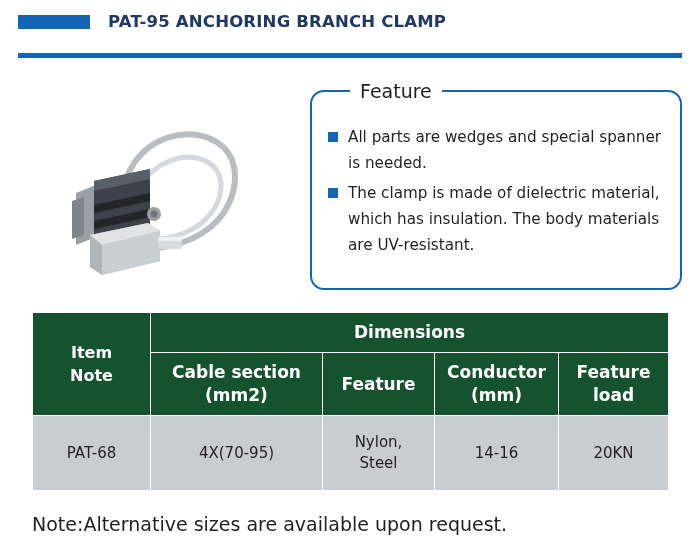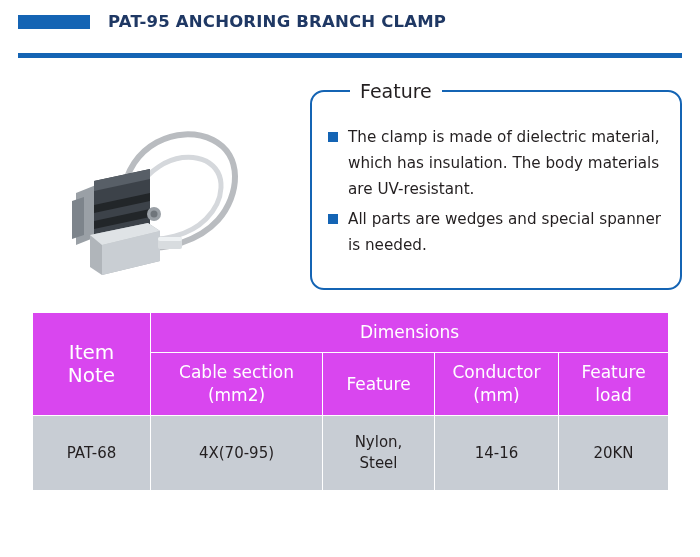--- a/index.html
+++ b/index.html
@@ -121,29 +121,29 @@
     width: 636px;
     border-collapse: collapse;
     table-layout: fixed;
   }
   .spec-table td {
     border: 1px solid #ffffff;
     text-align: center;
     vertical-align: middle;
   }
   .th-blue {
-    background: #d946ef;
+    background: #14532d;
     color: #ffffff;
-    font-weight: normal;
+    font-weight: bold;
     font-size: 17px;
     line-height: 23px;
     padding: 8px 4px;
   }
   .th-item {
-    font-size: 20px;
+    font-size: 16px;
   }
   .td-body {
     background: #c8cdd4;
     color: #231f20;
     font-size: 15px;
     line-height: 21px;
     padding: 16px 4px;
     border: 1px solid #ffffff;
   }
 
@@ -192,25 +192,25 @@
       <circle cx="126" cy="129" r="7" fill="#9aa0a6"></circle>
       <circle cx="126" cy="129" r="3.5" fill="#6f757b"></circle>
     </svg>
   </div>
 
   <div class="feature-box">
     <div class="feature-legend">Feature</div>
     <div class="feature-list">
       <div class="feature-item">
         <span class="feature-bullet"></span>
-        <span>The clamp is made of dielectric material, which has insulation. The body materials are UV-resistant.</span>
+        <span>All parts are wedges and special spanner is needed.</span>
       </div>
       <div class="feature-item">
         <span class="feature-bullet"></span>
-        <span>All parts are wedges and special spanner is needed.</span>
+        <span>The clamp is made of dielectric material, which has insulation. The body materials are UV-resistant.</span>
       </div>
     </div>
   </div>
 
   <table class="spec-table">
     <colgroup>
       <col style="width:118px">
       <col style="width:172px">
       <col style="width:112px">
       <col style="width:124px">
@@ -245,14 +245,15 @@
         <td class="td-body">
           <div>Nylon,</div>
           <div>Steel</div>
         </td>
         <td class="td-body">14-16</td>
         <td class="td-body">20KN</td>
       </tr>
     </tbody>
   </table>
 
+  <div class="note">Note:Alternative sizes are available upon request.</div>
 
 </div>
 
 </body></html>

